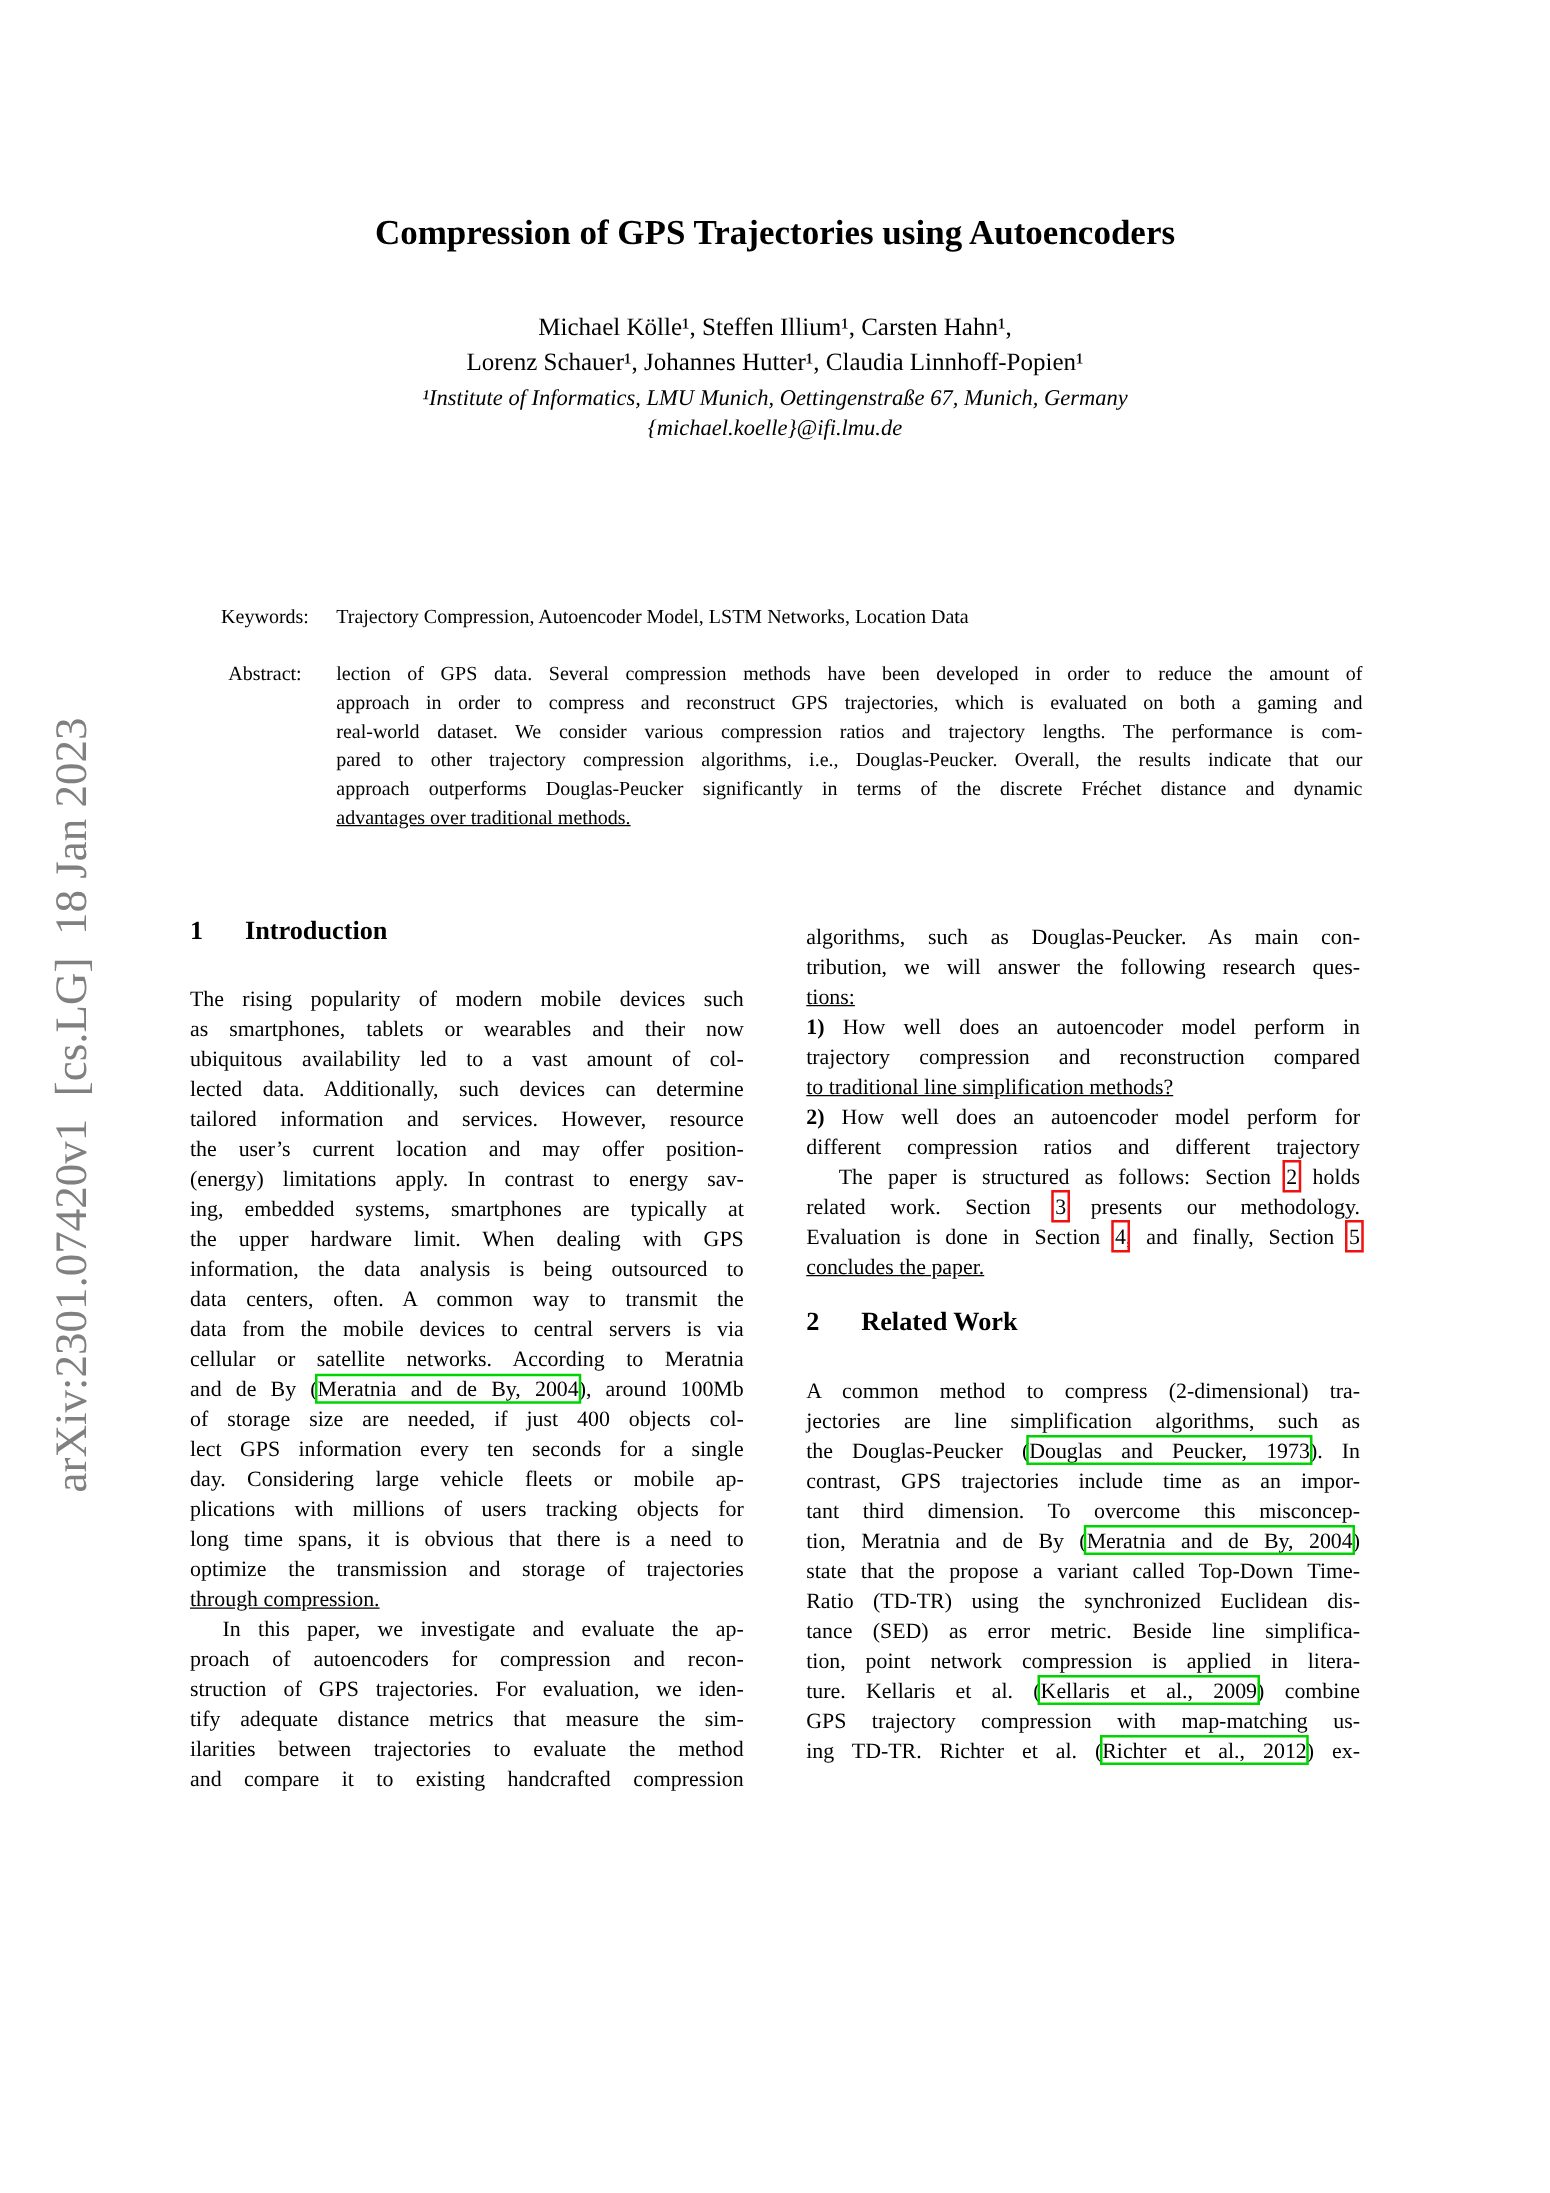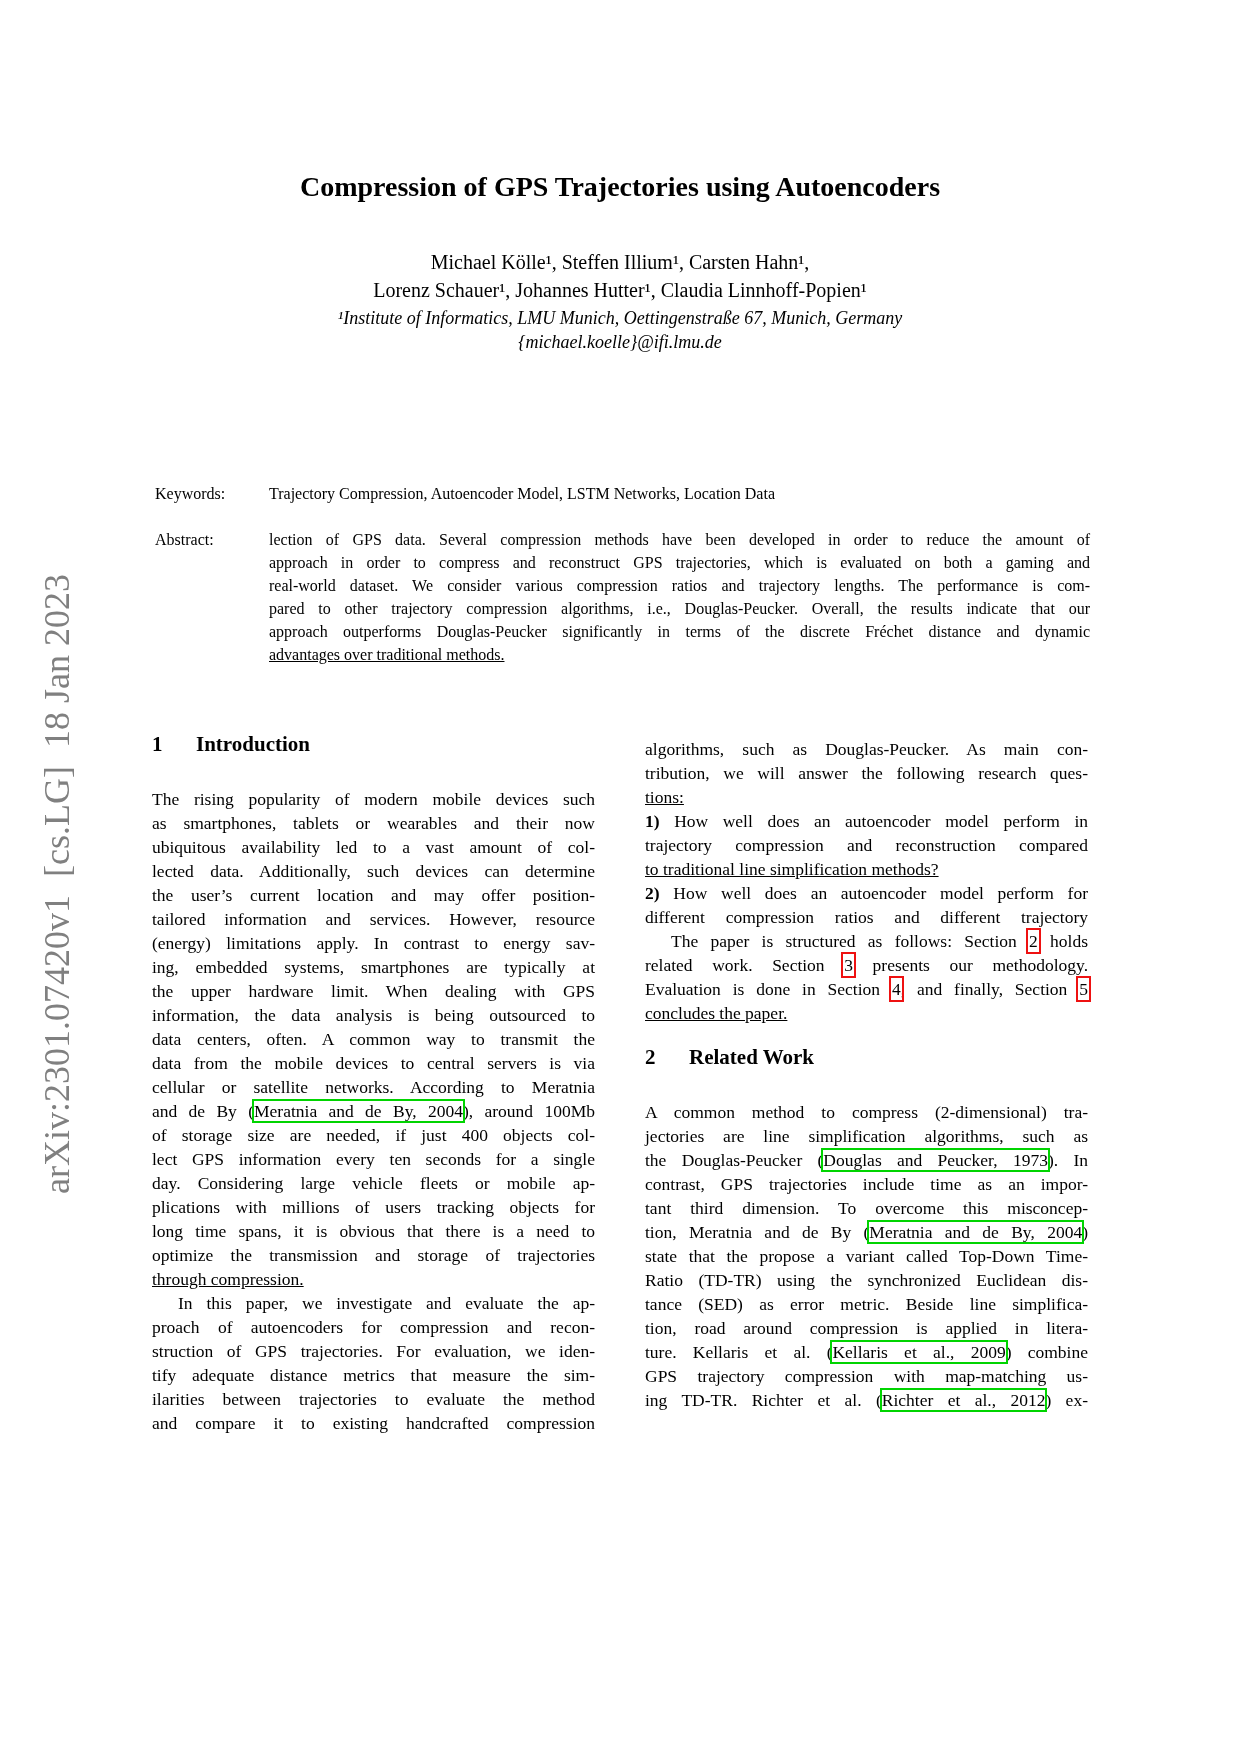--- a/index.html
+++ b/index.html
@@ -13,21 +13,21 @@
     color:#808080; font-size:36px; white-space:pre;
   }
   .page { position:absolute; inset:0; padding-top:170px; box-sizing:border-box; }
   .title { text-align:center; font-size:28px; font-weight:bold; line-height:34px; margin:0; }
   .authors { margin-top:44px; text-align:center; font-size:20px; line-height:28px; }
   .affiliation { margin-top:2px; text-align:center; font-style:italic; font-size:18px; line-height:24px; }
   .email { text-align:center; font-style:italic; font-size:18px; line-height:24px; }
   .meta { margin:128px 150px 0 155px; font-size:16px; line-height:23px; }
   .meta-row { display:flex; }
   .meta-row.abstract { margin-top:23px; }
-  .meta-label { width:114px; flex:none; }
+  .meta-label { width:114px; flex:none;text-align:center; }
   .meta-text { flex:1; }
   .tline { text-align:justify; text-align-last:justify; }
   .tline.last { text-align-last:left;text-decoration:underline; }
   .tline.indent { text-indent:26px; }
   .columns { display:flex; margin:65px 80px 0 152px; gap:50px; }
   .col { width:443px; font-size:17.5px; line-height:24px; }
   .col-right { padding-top:6px; }
   .section-heading { font-size:21px; font-weight:bold; line-height:26px; margin:0 0 30px 0; }
   .section-heading .sec-num { display:inline-block; width:44px; }
   .section-heading.related { margin:19px 0 30px 0; }
@@ -73,22 +73,22 @@
   <div class="columns">
     <div class="col col-left">
       <div class="section-heading">
         <span class="sec-num">1</span><span>Introduction</span>
       </div>
       <div>
           <div class="tline"><span>The rising popularity of modern mobile devices such</span></div>
           <div class="tline"><span>as smartphones, tablets or wearables and their now</span></div>
           <div class="tline"><span>ubiquitous availability led to a vast amount of col-</span></div>
           <div class="tline"><span>lected data. Additionally, such devices can determine</span></div>
+          <div class="tline"><span>tailored information and services. However, resource</span></div>
           <div class="tline"><span>the user’s current location and may offer position-</span></div>
-          <div class="tline"><span>tailored information and services. However, resource</span></div>
           <div class="tline"><span>(energy) limitations apply. In contrast to energy sav-</span></div>
           <div class="tline"><span>ing, embedded systems, smartphones are typically at</span></div>
           <div class="tline"><span>the upper hardware limit. When dealing with GPS</span></div>
           <div class="tline"><span>information, the data analysis is being outsourced to</span></div>
           <div class="tline"><span>data centers, often. A common way to transmit the</span></div>
           <div class="tline"><span>data from the mobile devices to central servers is via</span></div>
           <div class="tline"><span>cellular or satellite networks. According to Meratnia</span></div>
           <div class="tline"><span>and de By (</span><span class="cite-box">Meratnia and de By, 2004</span><span>), around </span><span class="it">100Mb</span></div>
           <div class="tline"><span>of storage size are needed, if just 400 objects col-</span></div>
           <div class="tline"><span>lect GPS information every ten seconds for a single</span></div>
@@ -127,21 +127,21 @@
       <div>
           <div class="tline"><span>A common method to compress (2-dimensional) tra-</span></div>
           <div class="tline"><span>jectories are line simplification algorithms, such as</span></div>
           <div class="tline"><span>the </span><span class="it">Douglas-Peucker</span><span> (</span><span class="cite-box">Douglas and Peucker, 1973</span><span>). In</span></div>
           <div class="tline"><span>contrast, GPS trajectories include time as an impor-</span></div>
           <div class="tline"><span>tant third dimension. To overcome this misconcep-</span></div>
           <div class="tline"><span>tion, Meratnia and de By (</span><span class="cite-box">Meratnia and de By, 2004</span><span>)</span></div>
           <div class="tline"><span>state that the propose a variant called </span><span class="it">Top-Down Time-</span></div>
           <div class="tline"><span class="it">Ratio (TD-TR)</span><span> using the synchronized Euclidean dis-</span></div>
           <div class="tline"><span>tance (SED) as error metric. Beside line simplifica-</span></div>
-          <div class="tline"><span>tion, </span><span class="it">road around compression</span><span> is applied in litera-</span></div>
+          <div class="tline"><span>tion, </span><span class="it">point network compression</span><span> is applied in litera-</span></div>
           <div class="tline"><span>ture. Kellaris et al. (</span><span class="cite-box">Kellaris et al., 2009</span><span>) combine</span></div>
           <div class="tline"><span>GPS trajectory compression with map-matching us-</span></div>
           <div class="tline"><span>ing TD-TR. Richter et al. (</span><span class="cite-box">Richter et al., 2012</span><span>) ex-</span></div>
         </div>
     </div>
   </div>
 
 </div>
 
 </body></html>

